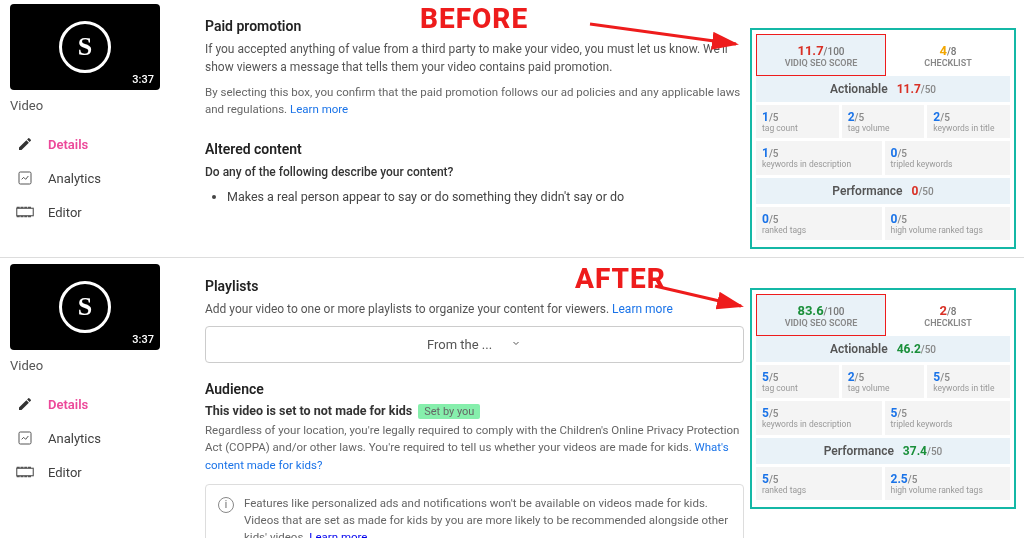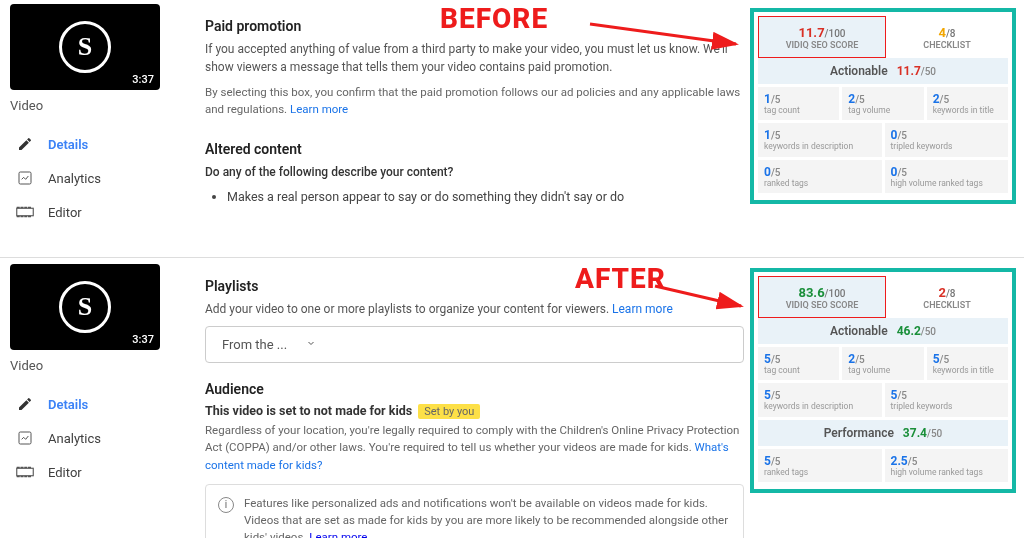--- a/index.html
+++ b/index.html
@@ -5,58 +5,58 @@
   * { box-sizing: border-box; margin: 0; padding: 0; }
   body { font-family: -apple-system, BlinkMacSystemFont, "Segoe UI", Roboto, Arial, sans-serif; font-size: 13px; color: #333; background: #fff; width: 1024px; }
   .panel { display: flex; position: relative; }
   .sidebar { width: 165px; padding: 4px 0 10px 10px; }
   .thumb { width: 150px; height: 86px; background: #000; border-radius: 4px; position: relative; display: flex; align-items: center; justify-content: center; margin-bottom: 8px; }
   .thumb .logo { width: 52px; height: 52px; border: 3px solid #fff; border-radius: 50%; display: flex; align-items: center; justify-content: center; }
   .thumb .logo .s { color: #fff; font-size: 26px; font-weight: 700; font-family: Georgia, serif; }
   .thumb .dur { position: absolute; bottom: 4px; right: 6px; color: #fff; font-size: 11px; font-weight: 500; }
   .video-label { font-size: 13px; color: #555; margin-bottom: 14px; }
   .nav-item { display: flex; align-items: center; padding: 8px 6px; font-size: 13px; color: #404040; cursor: pointer; gap: 14px; }
-  .nav-item.active { font-weight: 600; color: #3b82f6; }
+  .nav-item.active { font-weight: 600; color: #ec4899; }
   .nav-icon { width: 18px; height: 18px; display: flex; align-items: center; justify-content: center; }
   .main { flex: 1; padding: 4px 280px 10px 40px; min-height: 255px; }
   .section-title { font-size: 14px; font-weight: 600; color: #222; margin-bottom: 6px; margin-top: 14px; }
   .section-desc { font-size: 12px; color: #555; line-height: 1.5; margin-bottom: 8px; }
   .checkbox-row { display: flex; align-items: center; gap: 10px; font-size: 13px; color: #333; margin: 8px 0; }
   .checkbox-row input { width: 16px; height: 16px; }
   .fineprint { font-size: 11.5px; color: #666; line-height: 1.5; }
   .fineprint a, .section-desc a { color: #1a73e8; text-decoration: none; }
   .altered { margin-top: 22px; }
   .bullet { font-size: 12.5px; color: #444; margin-left: 22px; }
   .overlay-label { position: absolute; top: 2px; font-size: 28px; font-weight: 800; color: #ee1c1c; letter-spacing: 1px; }
   .arrow { position: absolute; }
   .arrow svg { overflow: visible; }
 
-  .score-card { position: absolute; top: 8px; right: 8px; width: 266px; border: 4px solid #14b8a6; padding: 4px; background: #fff; }
+  .score-card { position: absolute; top: 28px; right: 8px; width: 266px; border: 2px solid #14b8a6; padding: 4px; background: #fff; }
   .sc-tabs { display: flex; height: 42px; }
   .sc-tab { flex: 1; display: flex; flex-direction: column; align-items: center; justify-content: center; font-size: 9px; color: #888; font-weight: 600; }
   .sc-tab .big { font-size: 13px; font-weight: 700; }
   .sc-tab .big .denom { font-size: 10px; color: #777; font-weight: 500; }
   .sc-tab.left { background: #e9f2f8; border: 1.5px solid #ee1c1c; padding: 2px; }
   .sc-tab.left .big.red { color: #d93025; }
   .sc-tab.left .big.green { color: #1a8f3a; }
   .sc-tab.right .big { color: #f2a600; }
   .sc-subhead { background: #e9f2f8; text-align: center; font-size: 12px; padding: 6px 0; color: #555; font-weight: 600; }
   .sc-subhead .val { font-weight: 700; margin-left: 6px; }
   .sc-subhead .val.red { color: #d93025; }
   .sc-subhead .val.green { color: #1a8f3a; }
   .sc-grid { display: flex; gap: 3px; margin: 3px 0; }
   .sc-cell { flex: 1; background: #f4f4f4; padding: 5px 6px; }
   .sc-cell .v { font-size: 12px; font-weight: 700; color: #1a73e8; }
   .sc-cell .v .den { color: #888; font-size: 10px; font-weight: 500; }
   .sc-cell .lbl { font-size: 8.5px; color: #999; line-height: 1.1; }
   .sc-cell.two { flex: 1.5; }
 
-  .dropdown { border: 1px solid #ccc; border-radius: 4px; padding: 10px 16px; display: flex; align-items: center; gap: 18px; font-size: 13px; color: #555; margin-bottom: 18px; cursor: pointer; }
+  .dropdown { border: 1px solid #ccc; border-radius: 4px; padding: 10px 16px; display: flex; align-items: center; justify-content: center; gap: 18px; font-size: 13px; color: #555; margin-bottom: 18px; cursor: pointer; }
   .audience-sub { font-size: 12.5px; color: #333; margin-bottom: 4px; }
-  .audience-sub .setby { background: #fde047; padding: 1px 6px; font-size: 11px; color: #666; margin-left: 6px; border-radius: 2px; }
+  .audience-sub .setby { background: #86efac; padding: 1px 6px; font-size: 11px; color: #666; margin-left: 6px; border-radius: 2px; }
   .info-box { border: 1px solid #ddd; border-radius: 4px; padding: 10px 12px; display: flex; gap: 10px; font-size: 11.5px; color: #666; line-height: 1.5; margin-top: 10px; }
   .info-icon { width: 16px; height: 16px; border: 1.5px solid #888; border-radius: 50%; display: flex; align-items: center; justify-content: center; font-size: 10px; flex-shrink: 0; margin-top: 2px; }
   .divider { height: 1px; background: #ddd; margin: 2px 0; }
 </style>
 </head>
 <body>
 
 <div class="panel">
   <div class="sidebar">
     <div class="thumb">
@@ -111,21 +111,21 @@
     </div>
     <div class="altered">
       <div class="section-title">Altered content</div>
       <div class="section-desc" style="font-weight:500;color:#333">Do any of the following describe your content?</div>
       <ul>
           <li class="bullet">Makes a real person appear to say or do something they didn't say or do</li>
         </ul>
     </div>
   </div>
 
-  <div class="overlay-label" style="left:440px">BEFORE</div>
+  <div class="overlay-label" style="left:420px">BEFORE</div>
   <div class="arrow" style="left:590px;top:18px">
     <svg width="160" height="40">
         <defs>
           <marker id="ah1" markerWidth="10" markerHeight="10" refX="8" refY="3" orient="auto">
             <path d="M0,0 L0,6 L9,3 z" fill="#ee1c1c"></path>
           </marker>
         </defs>
         <line x1="0" y1="6" x2="146" y2="26" stroke="#ee1c1c" stroke-width="3" marker-end="url(#ah1)"></line>
       </svg>
   </div>
@@ -161,20 +161,24 @@
     </div>
     <div class="sc-grid">
       <div class="sc-cell two">
           <div class="v"><span>1</span><span class="den">/5</span></div>
           <div class="lbl">keywords in description</div>
         </div>
       <div class="sc-cell two">
           <div class="v"><span>0</span><span class="den">/5</span></div>
           <div class="lbl">tripled keywords</div>
         </div>
+    </div>
+    <div class="sc-subhead">
+      <span>Performance</span>
+      <span class="val red"><span>0</span><span style="font-size:10px;color:#888;font-weight:500">/50</span></span>
     </div>
     <div class="sc-grid">
       <div class="sc-cell two">
           <div class="v"><span>0</span><span class="den">/5</span></div>
           <div class="lbl">ranked tags</div>
         </div>
       <div class="sc-cell two">
           <div class="v"><span>0</span><span class="den">/5</span></div>
           <div class="lbl">high volume ranked tags</div>
         </div>

